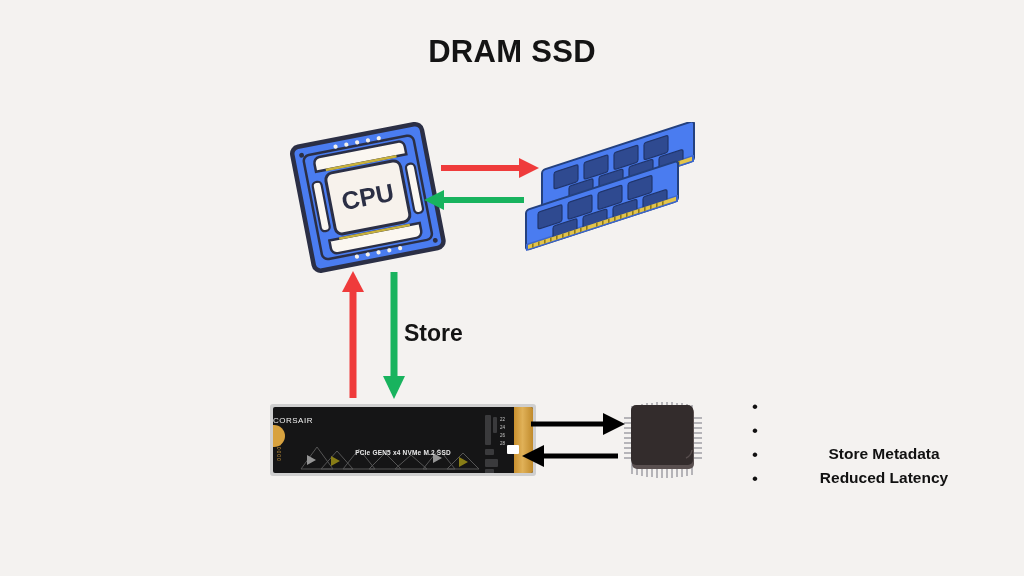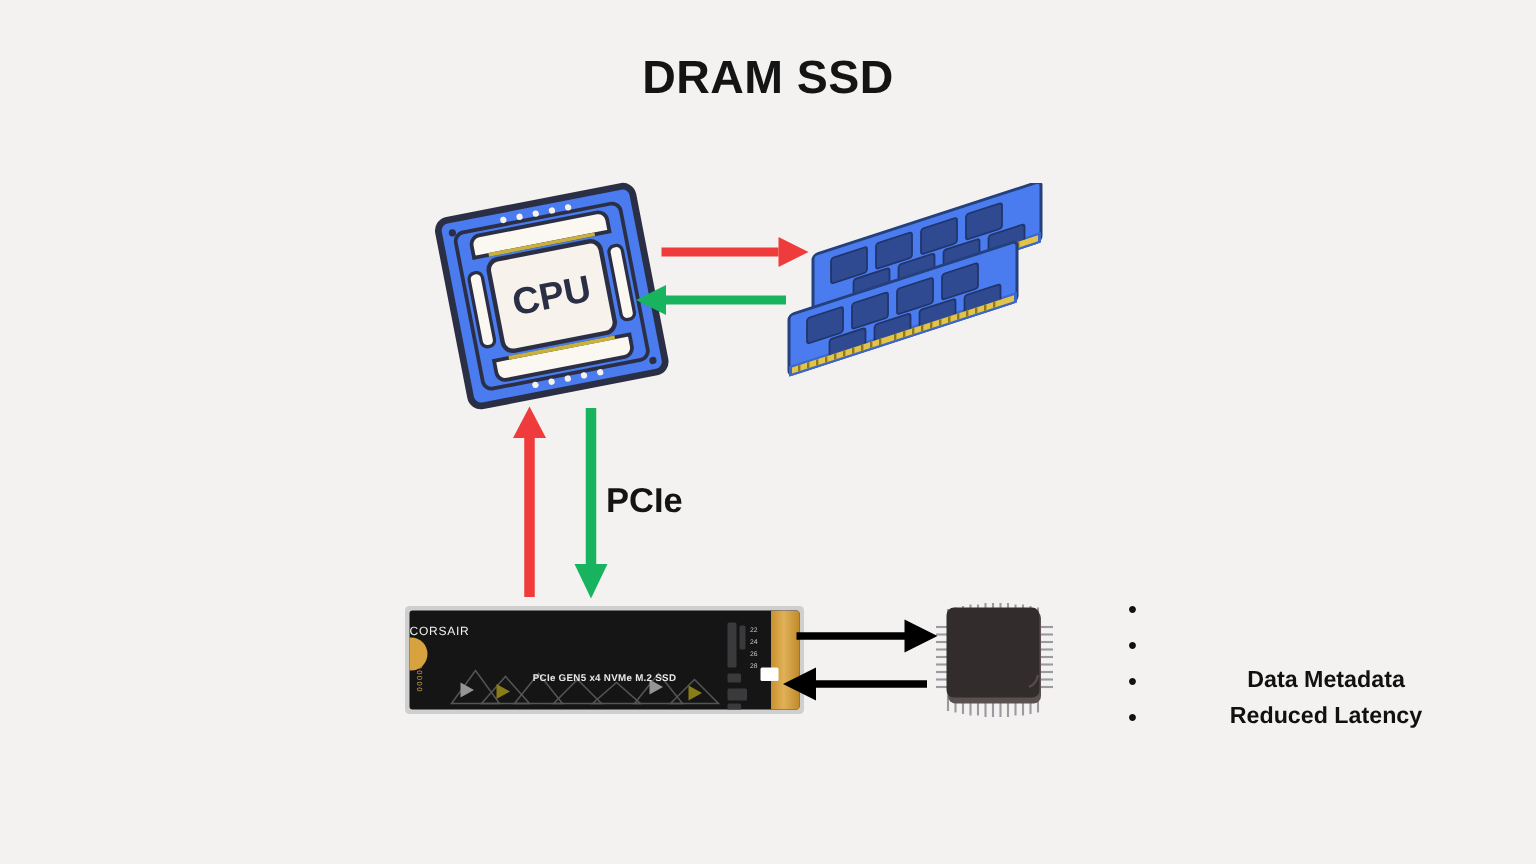--- a/index.html
+++ b/index.html
@@ -236,21 +236,21 @@
             <rect x="130" y="93.5" width="1.6" height="4"></rect>
               <rect x="136" y="93.5" width="1.6" height="4"></rect>
             <rect x="142" y="93.5" width="1.6" height="4"></rect>
               <rect x="148" y="93.5" width="1.6" height="4"></rect>
           </g>
         </g>
       </g>
     </svg>
   </div>
 
-  <div class="abs" id="pcie-label">PCIe</div>
+  <div class="abs" id="pcie-label">Store</div>
 
   <div class="abs" id="ssd">
     <div id="ssd-inner">
 
       <svg width="260" height="66" style="position:absolute;left:0;top:0;opacity:.55">
         <g fill="none" stroke="#8b8b8b" stroke-width="1">
           <polygon points="28,62 44,40 60,62"></polygon>
           <polygon points="48,62 64,44 80,62"></polygon>
           <polygon points="70,62 86,42 102,62"></polygon>
           <polygon points="96,62 112,46 128,62"></polygon>
@@ -351,21 +351,21 @@
 
   <div class="abs" id="bullets">
     <div class="bullet-row">
       <span class="bullet-dot">•</span>
     </div>
     <div class="bullet-row">
       <span class="bullet-dot">•</span>
     </div>
     <div class="bullet-row">
       <span class="bullet-dot">•</span>
-      <span class="bullet-text">Data Metadata</span>
+      <span class="bullet-text">Store Metadata</span>
     </div>
     <div class="bullet-row">
       <span class="bullet-dot">•</span>
       <span class="bullet-text">Reduced Latency</span>
     </div>
   </div>
 
 
   <svg class="abs" id="arrows">
 

